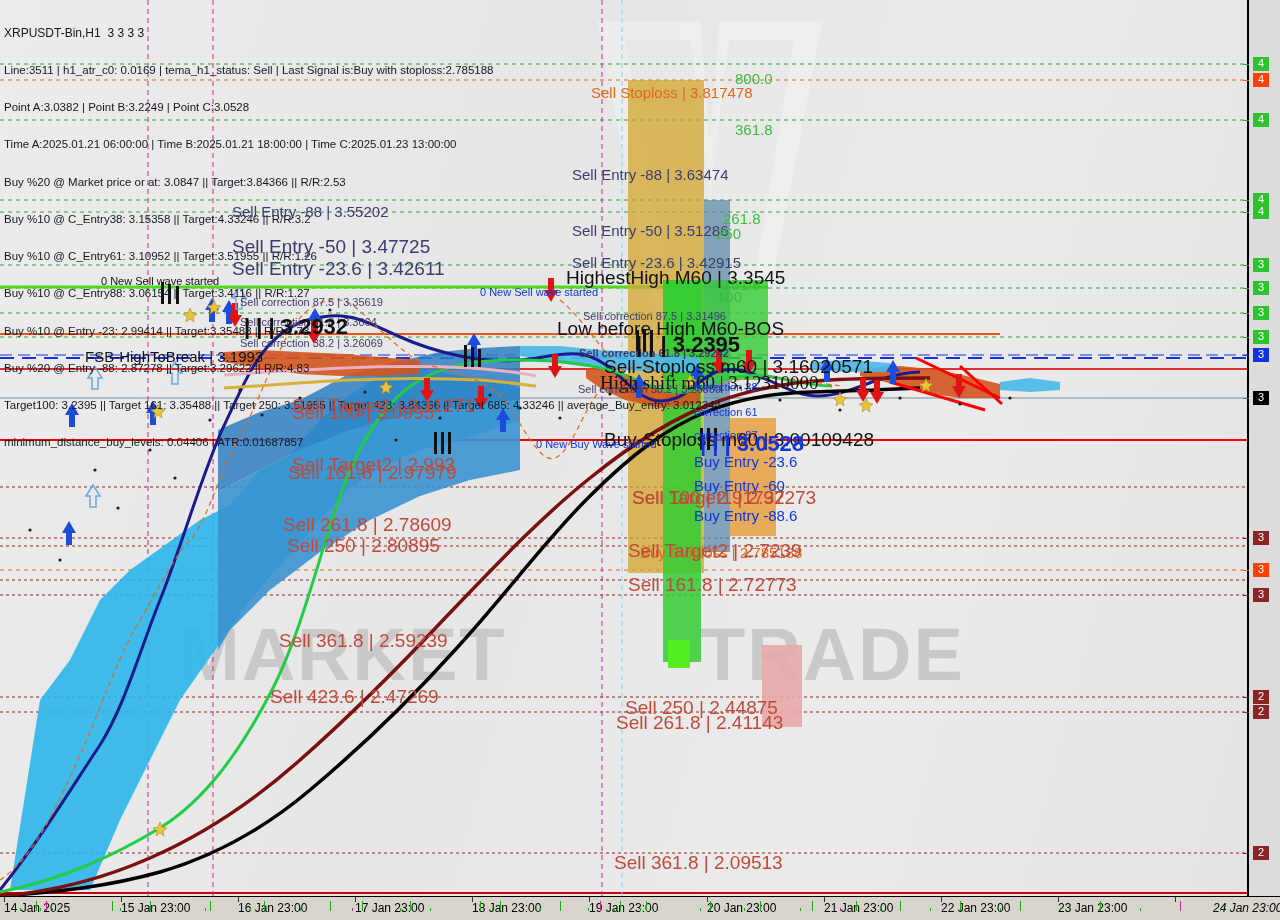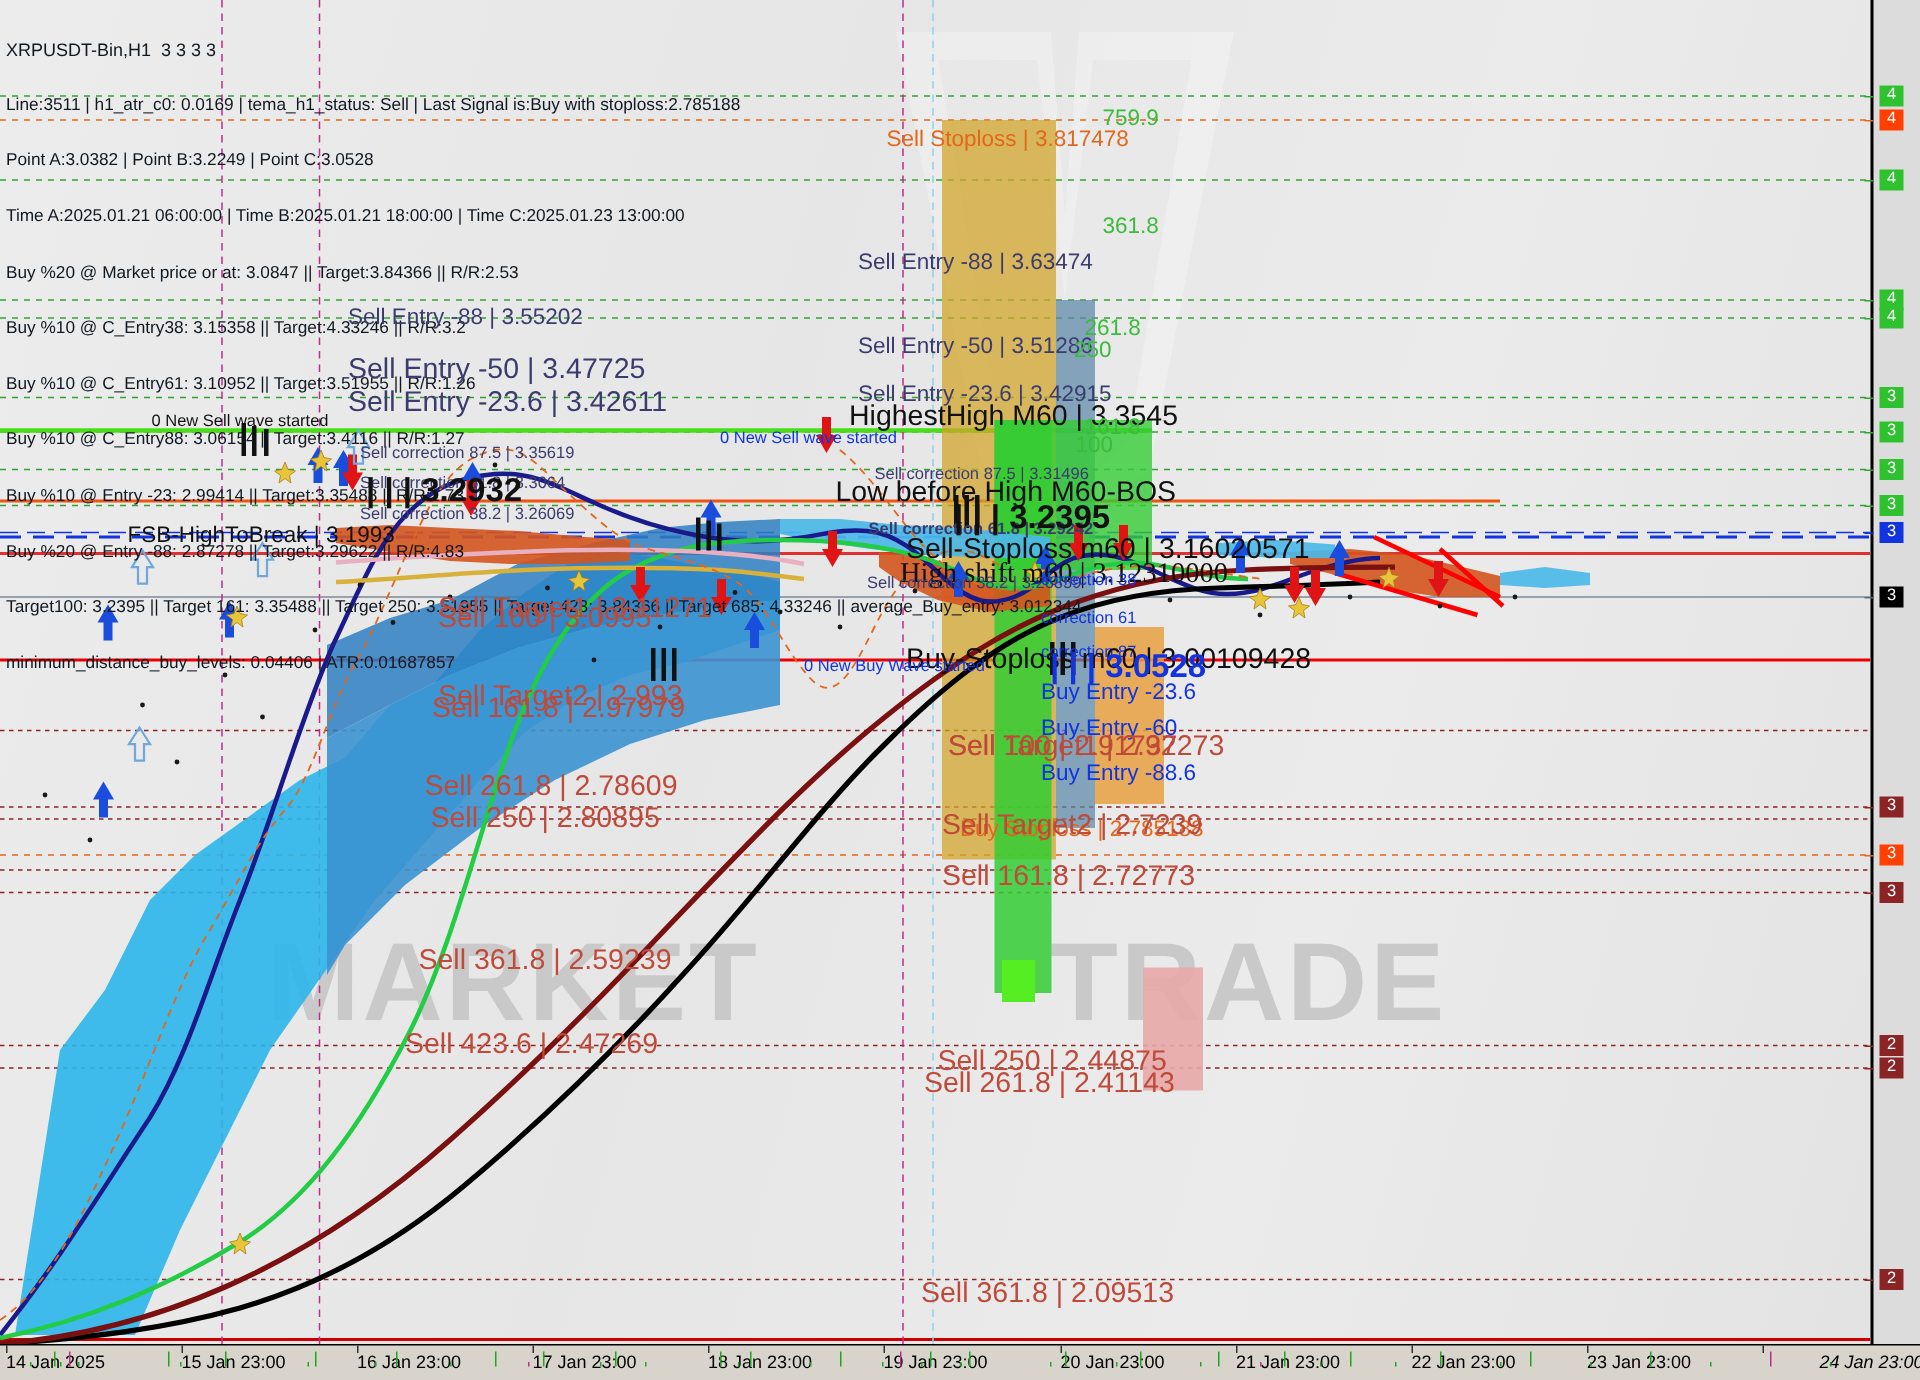--- a/index.html
+++ b/index.html
@@ -298,22 +298,22 @@
         <div class="lbl big" style="left: 283px; top: 518px; color: rgb(191, 74, 58);">Sell  261.8 | 2.78609</div>
         <div class="lbl big" style="left: 279px; top: 634px; color: rgb(191, 74, 58);">Sell  361.8 | 2.59239</div>
         <div class="lbl big" style="left: 270px; top: 690px; color: rgb(191, 74, 58);">Sell  423.6 | 2.47269</div>
         <div class="lbl big" style="left: 632px; top: 491px; color: rgb(191, 74, 58);">Sell Target1 | 2.92273</div>
         <div class="lbl big" style="left: 632px; top: 491px; color: rgb(191, 74, 58);">Sell 100 | 2.91737</div>
         <div class="lbl big" style="left: 628px; top: 544px; color: rgb(191, 74, 58);">Sell Target2 | 2.7239</div>
         <div class="lbl big" style="left: 628px; top: 578px; color: rgb(191, 74, 58);">Sell 161.8 | 2.72773</div>
         <div class="lbl big" style="left: 625px; top: 701px; color: rgb(191, 74, 58);">Sell  250 | 2.44875</div>
         <div class="lbl big" style="left: 616px; top: 716px; color: rgb(191, 74, 58);">Sell  261.8 | 2.41143</div>
         <div class="lbl big" style="left: 614px; top: 856px; color: rgb(191, 74, 58);">Sell  361.8 | 2.09513</div>
-        <div class="lbl md" style="left: 735px; top: 72px; color: rgb(60, 187, 60);">759.9</div>
-        <div class="lbl md" style="left: 735px; top: 144px; color: rgb(60, 187, 60);">361.8</div>
+        <div class="lbl md" style="left: 735px; top: 72px; color: rgb(60, 187, 60);">800.0</div>
+        <div class="lbl md" style="left: 735px; top: 123px; color: rgb(60, 187, 60);">361.8</div>
         <div class="lbl md" style="left: 723px; top: 212px; color: rgb(60, 187, 60);">261.8</div>
         <div class="lbl md" style="left: 716px; top: 227px; color: rgb(60, 187, 60);">250</div>
         <div class="lbl md" style="left: 723px; top: 278px; color: rgb(60, 187, 60);">161.8</div>
         <div class="lbl md" style="left: 717px; top: 290px; color: rgb(60, 187, 60);">100</div>
       </div>
   </div>
 
   <div id="scale">
     <div id="tags-layer">
         <div class="tag" style="top: 57px; background: rgb(47, 194, 47);">4</div>

